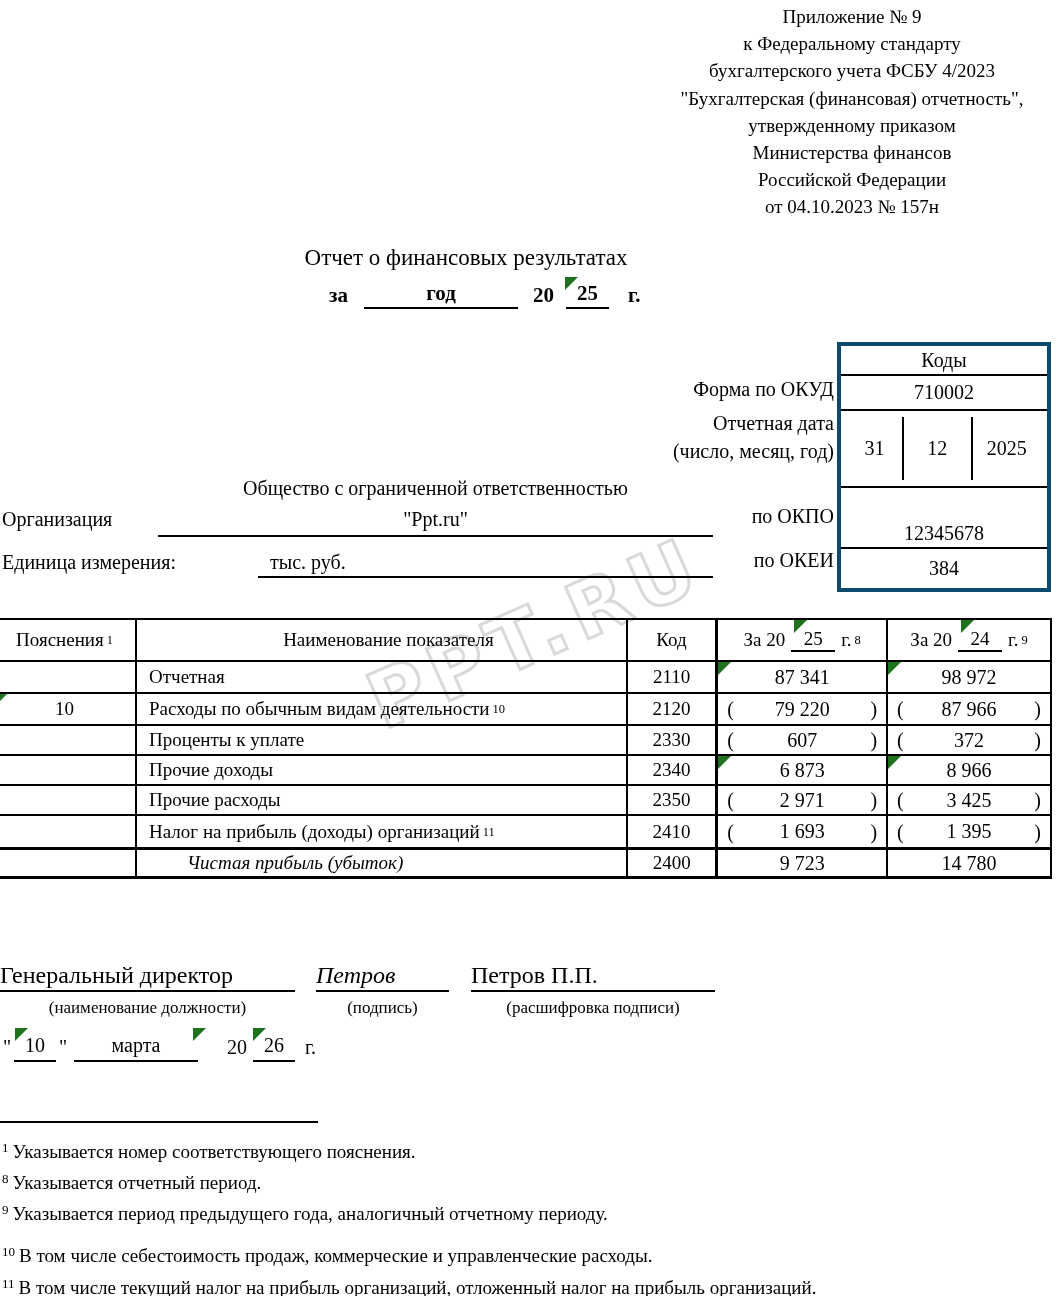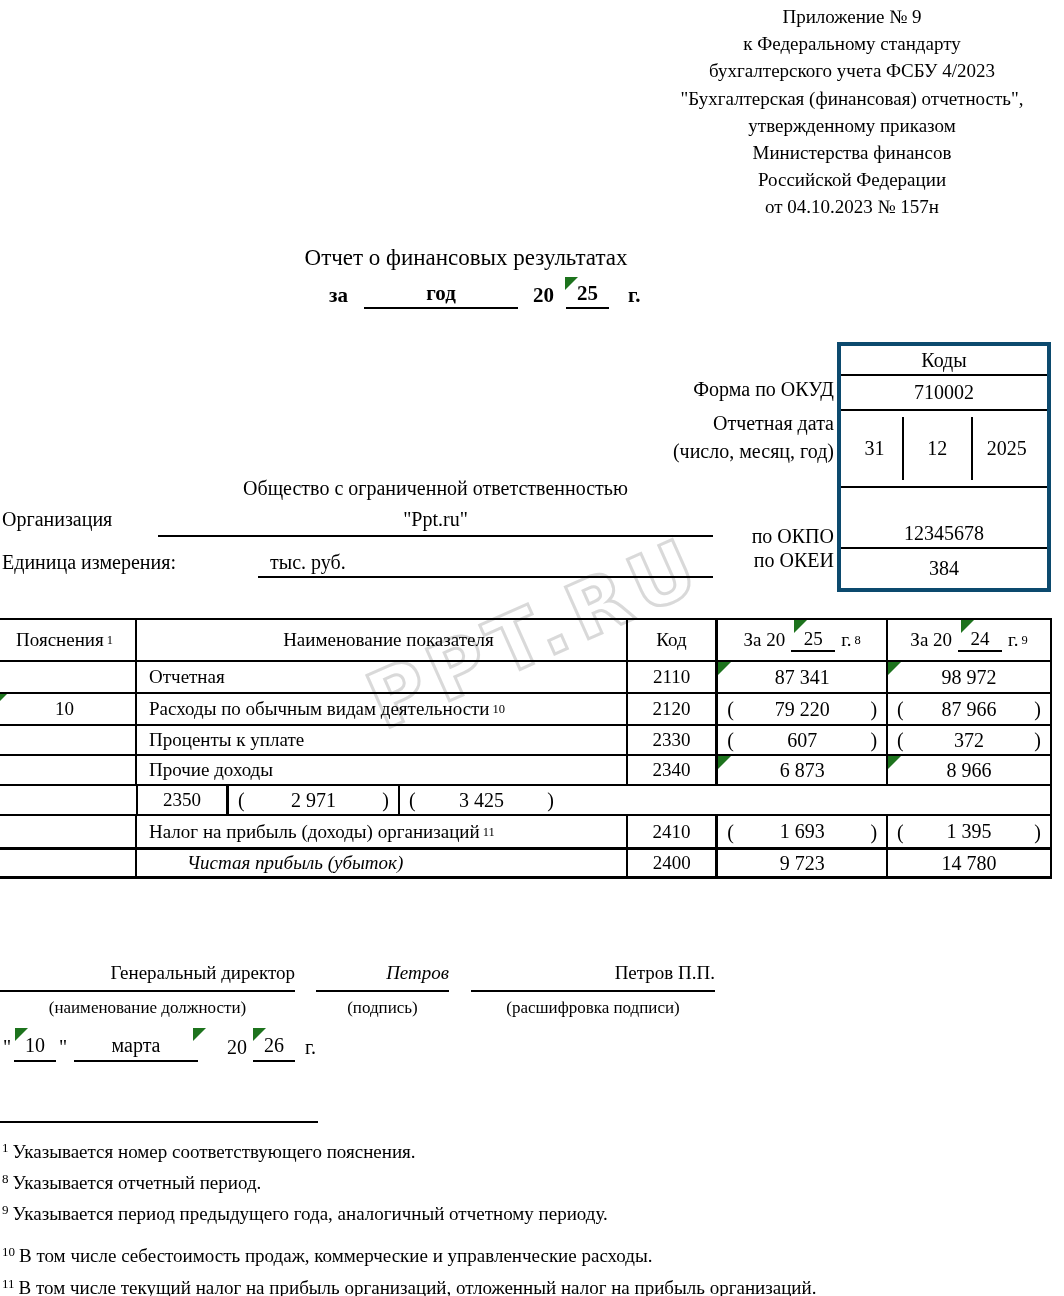--- a/index.html
+++ b/index.html
@@ -45,21 +45,21 @@
   .paren{position:absolute;top:50%;transform:translateY(-50%);font-size:20px;}
   .pl{left:9px;} .pr{right:9px;}
   .corner{position:absolute;left:0;top:0;width:0;height:0;
           border-top:13px solid #1d731d;border-right:13px solid transparent;}
   .tri{position:absolute;width:0;height:0;border-top:13px solid #1d731d;border-right:13px solid transparent;}
   
   .hrow{height:40px;}
   .hc{font-size:19px;}
   .yline{display:inline-block;border-bottom:2px solid #000;text-align:center;width:44px;margin:0 6px;}
   
-  .sigline{border-bottom:2px solid #000;text-align:right;font-size:19px;height:28px;}
+  .sigline{border-bottom:2px solid #000;text-align:left;font-size:24px;height:28px;}
   .siglabel{text-align:center;font-size:17px;}
   
   .fnote{font-size:19px;}
   .fnote sup{font-size:13px;vertical-align:6px;margin-right:4px;}
   #fnsep{left:0;top:1121px;width:318px;border-top:2px solid #000;height:0;}
 </style>
 </head>
 <body>
 
 <div id="canvas">
@@ -83,21 +83,21 @@
   <div class="abs z2 b21" style="left:329px;top:283px;">за</div>
   <div class="abs z2 b21 fill-line" style="left:364px;top:281px;width:154px;height:26px;">год</div>
   <div class="abs z2 b21" style="left:533px;top:283px;">20</div>
   <div class="abs z2 tri" style="left:565px;top:277px;"></div>
   <div class="abs z2 b21 fill-line" style="left:566px;top:281px;width:43px;height:26px;">25</div>
   <div class="abs z2 b21" style="left:628px;top:283px;">г.</div>
 
   <div class="abs z2 rlabel" style="top:378px;">Форма по ОКУД</div>
   <div class="abs z2 rlabel" style="top:440px;">(число, месяц, год)</div>
   <div class="abs z2 rlabel" style="top:412px;">Отчетная дата</div>
-  <div class="abs z2 rlabel" style="top:505px;margin-top:20px;">по ОКПО</div>
+  <div class="abs z2 rlabel" style="top:505px;">по ОКПО</div>
   <div class="abs z2 rlabel" style="top:549px;">по ОКЕИ</div>
 
   <div class="abs z2" id="codes">
     <div class="crow" style="height:28px;">Коды</div>
     <div class="crow" style="height:33px;">710002</div>
     <div class="crow" style="height:63px;padding:6px;">
       <div class="dcell" style="width:58px;border-right:2px solid #000;">31</div>
       <div class="dcell" style="width:70px;border-right:2px solid #000;">12</div>
       <div class="dcell" style="width:72px;">2025</div>
     </div>
@@ -233,20 +233,24 @@
           <span class="paren pl"></span>
           <span>8 966</span>
           <span class="paren pr"></span>
         </div>
     </div>
 
     <div class="trow" style="height:28px;">
       <div class="tc c-notes">
           <span></span>
         </div>
+      <div class="tc c-name">
+          <span>Прочие расходы</span>
+          <sup class="s"></sup>
+        </div>
       <div class="tc c-code">
           <span>2350</span>
         </div>
       <div class="tc c-val c-val1">
           <span class="paren pl">(</span>
           <span>2 971</span>
           <span class="paren pr">)</span>
         </div>
       <div class="tc c-val c-val2">
           <span class="paren pl">(</span>

